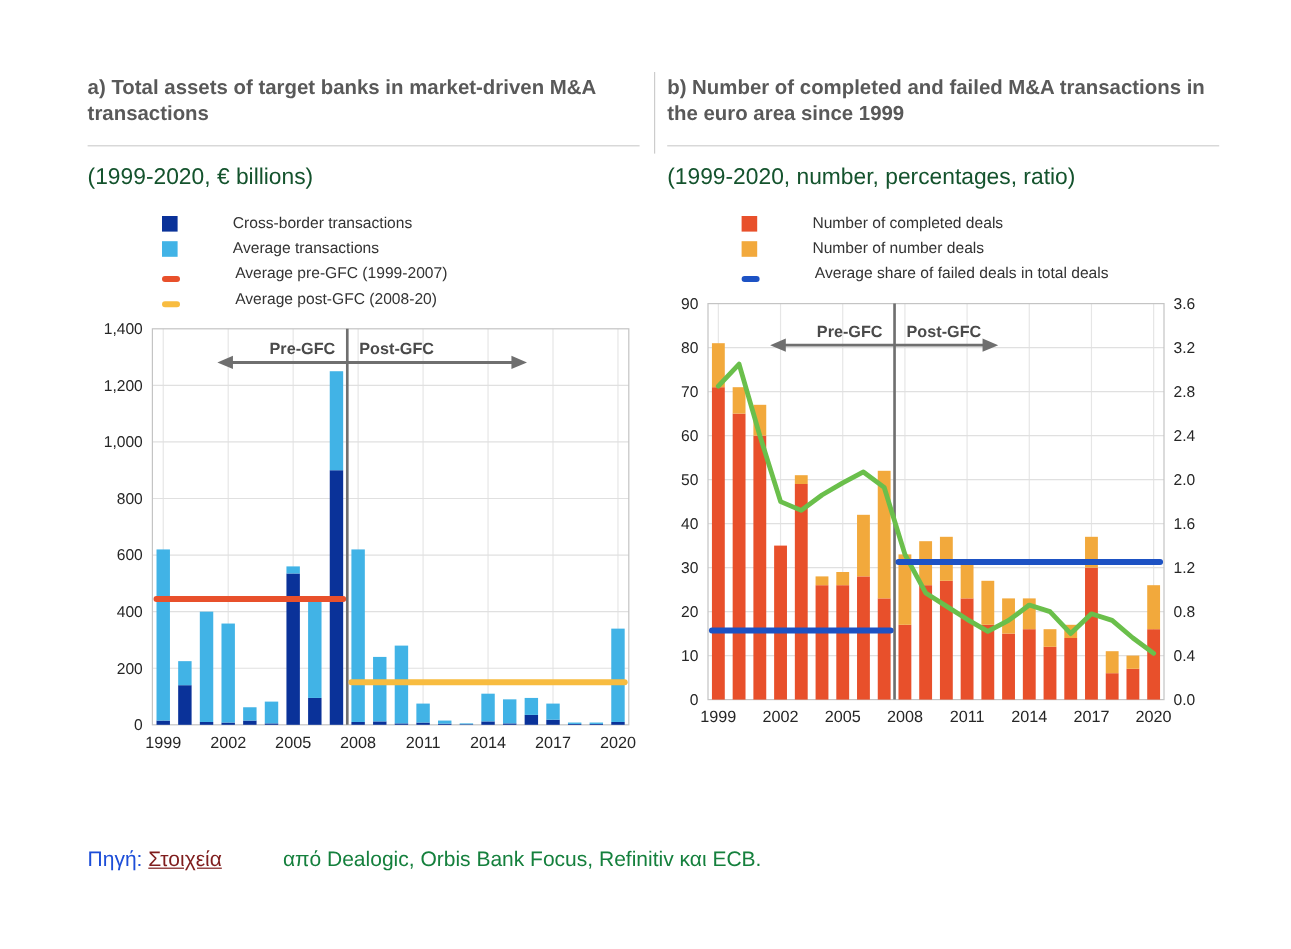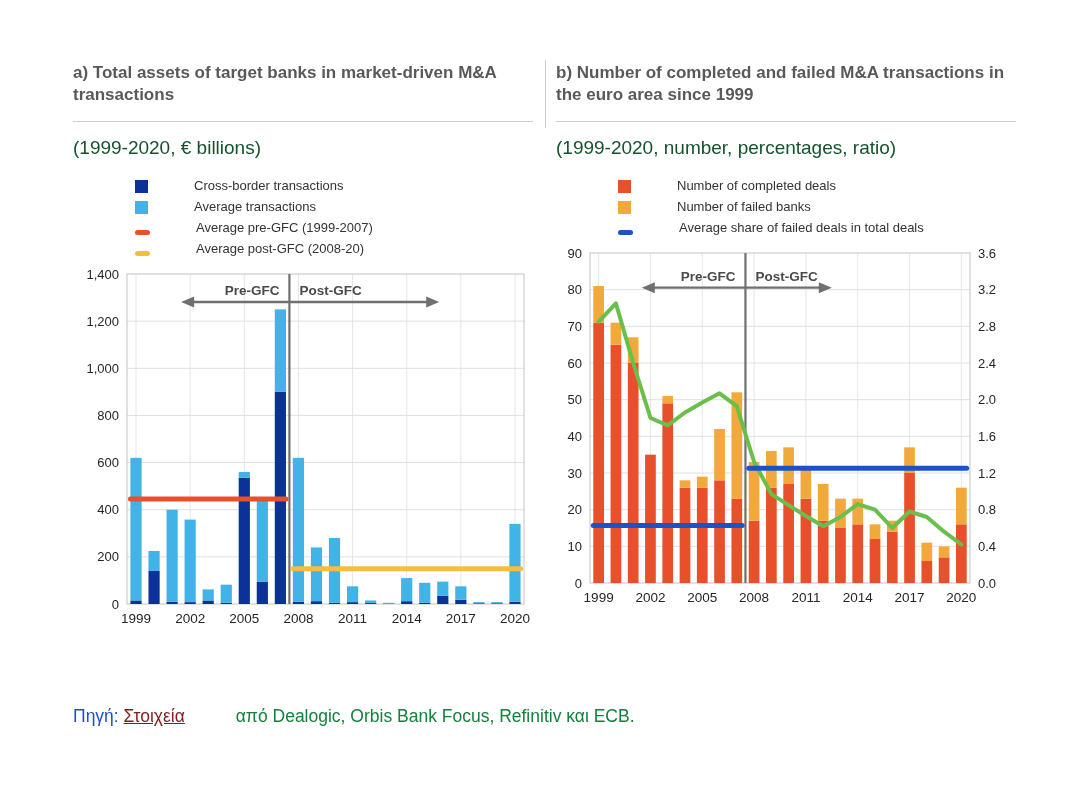--- a/index.html
+++ b/index.html
@@ -155,21 +155,21 @@
     <div class="panel-title">b) Number of completed and failed M&amp;A transactions in the euro area since 1999</div>
     <hr class="title-rule">
     <div class="panel-subtitle">(1999-2020, number, percentages, ratio)</div>
     <div class="legend">
         <div class="legend-item">
           <span class="swatch square" style="background: rgb(232, 80, 43);"></span>
           <span class="legend-label">Number of completed deals</span>
         </div>
         <div class="legend-item">
           <span class="swatch square" style="background: rgb(242, 169, 60);"></span>
-          <span class="legend-label">Number of failed banks</span>
+          <span class="legend-label">Number of number deals</span>
         </div>
         <div class="legend-item">
           <span class="swatch dash" style="background: rgb(29, 82, 196);"></span>
           <span class="legend-label">Average share of failed deals in total deals</span>
         </div>
       </div>
     <div class="chart">
         <svg width="460" height="372" viewBox="0 0 460 372">
           <g>
             <line x1="42.63636363636364" y1="12" x2="42.63636363636364" y2="342" stroke="#e6e6e6" stroke-width="1"></line>

